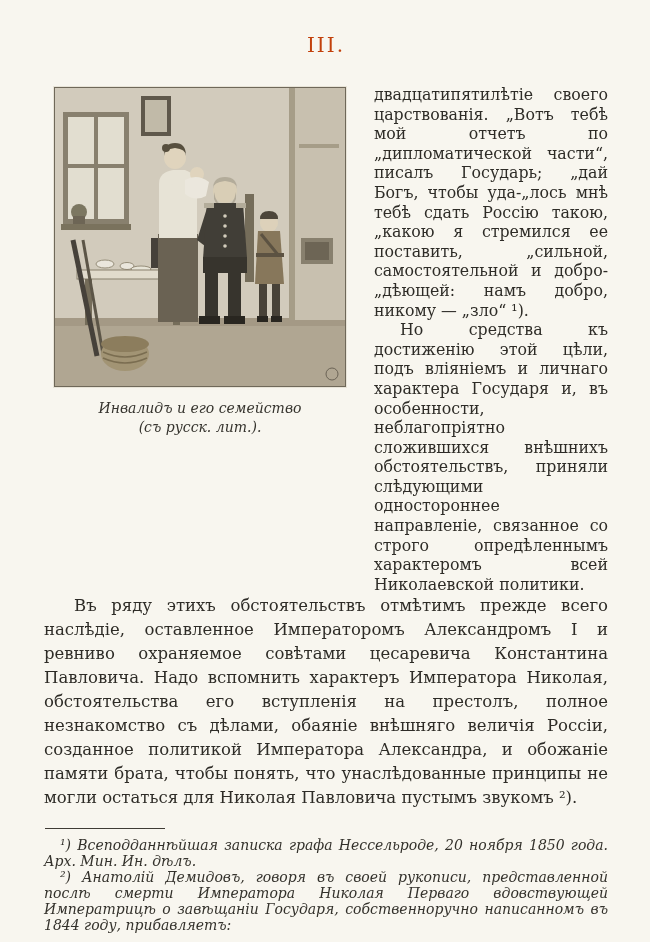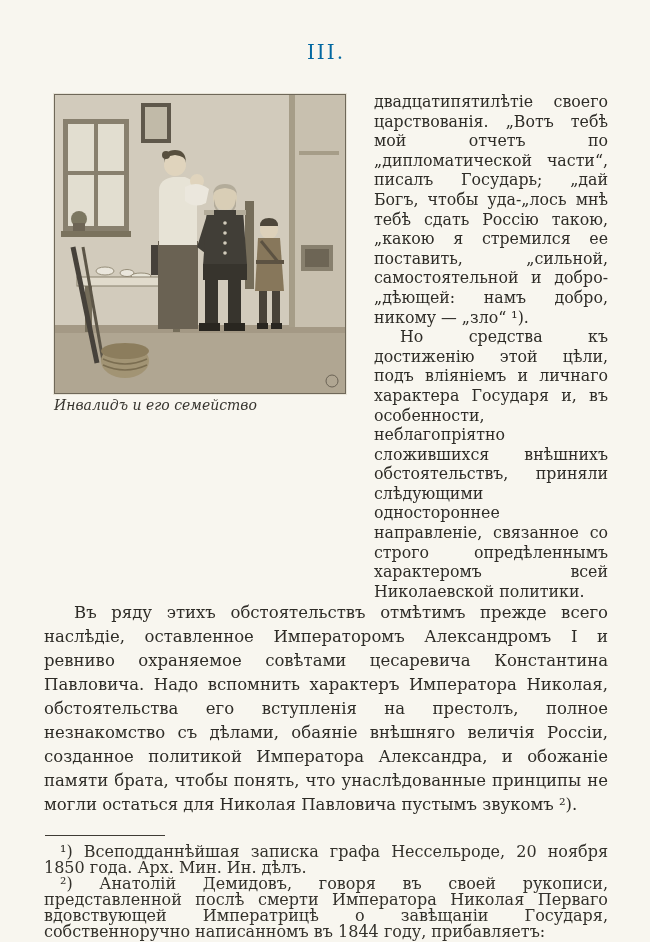--- a/index.html
+++ b/index.html
@@ -16,22 +16,22 @@
     padding: 20px 42px 0 44px;
     background: #f8f6ef;
     font-family: "DejaVu Serif", "Liberation Serif", serif;
     color: #2e2c27;
     overflow: hidden;
   }
   .chapter-heading {
     text-align: center;
     font-size: 20px;
     letter-spacing: 2px;
-    margin: 20px 0 28px 0;
-    color: #0369a1;
+    margin: 13px 0 28px 0;
+    color: #c2410c;
   }
   .para {
     margin: 0;
     text-align: justify;
     font-size: 16.5px;
     line-height: 24px;
   }
   .para.intro {
     text-indent: 30px;
     text-align-last: justify;
@@ -49,22 +49,22 @@
   }
   .illustration-frame {
     width: 290px;
     height: 298px;
     border: 1px solid #6f6859;
     background: #d8d2c3;
     box-shadow: 0 0 0 1px #e8e4d8;
   }
   .illustration-frame svg { display: block; }
   figcaption {
-    margin-top: 2px;
-    text-align: left;
+    margin-top: 12px;
+    text-align: center;
     font-style: italic;
     font-size: 14px;
     line-height: 19px;
     color: #36342e;
   }
   .side-text {
     flex: 1 1 auto;
     margin-left: 28px;
   }
   .side-text .para {
@@ -82,23 +82,24 @@
   }
   .footnote-rule {
     width: 120px;
     height: 0;
     border-top: 1px solid #3f3c35;
     margin: 0 0 8px 1px;
   }
   .footnote {
     margin: 0;
     text-align: justify;
-    font-size: 16px;
+    font-size: 14px;
     line-height: 16px;
     color: #33312b;
+    font-style: italic;
   }
   .footnote.indented { text-indent: 16px; }
 </style>
 </head>
 <body>
 
 <div class="page">
 
   <div class="chapter-heading">III.</div>
 
@@ -202,20 +203,21 @@
             <path d="M48 270 Q70 280 92 270" stroke="#7c6f52" stroke-width="1.5" fill="none"></path>
           </g>
 
           <circle cx="277" cy="286" r="6" fill="none" stroke="#6b6457" stroke-width="1"></circle>
 
           <rect x="0" y="0" width="290" height="298" fill="#5a503c" opacity="0.05"></rect>
         </svg>
       </div>
       <figcaption>
         <div>Инвалидъ и его семейство</div>
+        <div>(съ русск. лит.).</div>
       </figcaption>
     </figure>
 
     <div class="side-text">
       <p class="para">двадцатипятилѣтіе своего царствованія. „Вотъ тебѣ мой отчетъ по „дипломатической части“, писалъ Государь; „дай Богъ, чтобы уда-„лось мнѣ тебѣ сдать Россію такою, „какою я стремился ее поставить, „сильной, самостоятельной и добро-„дѣющей: намъ добро, никому — „зло“ ¹).</p>
       <p class="para indent">Но средства къ достиженію этой цѣли, подъ вліяніемъ и личнаго характера Государя и, въ особенности, неблагопріятно сложившихся внѣшнихъ обстоятельствъ, приняли слѣдующими одностороннее направленіе, связанное со строго опредѣленнымъ характеромъ всей Николаевской политики.</p>
     </div>
   </div>
 
   <p class="para after-figure">Въ ряду этихъ обстоятельствъ отмѣтимъ прежде всего наслѣдіе, оставленное Императоромъ Александромъ I и ревниво охраняемое совѣтами цесаревича Константина Павловича. Надо вспомнить характеръ Императора Николая, обстоятельства его вступленія на престолъ, полное незнакомство съ дѣлами, обаяніе внѣшняго величія Россіи, созданное политикой Императора Александра, и обожаніе памяти брата, чтобы понять, что унаслѣдованные принципы не могли остаться для Николая Павловича пустымъ звукомъ ²).</p>

